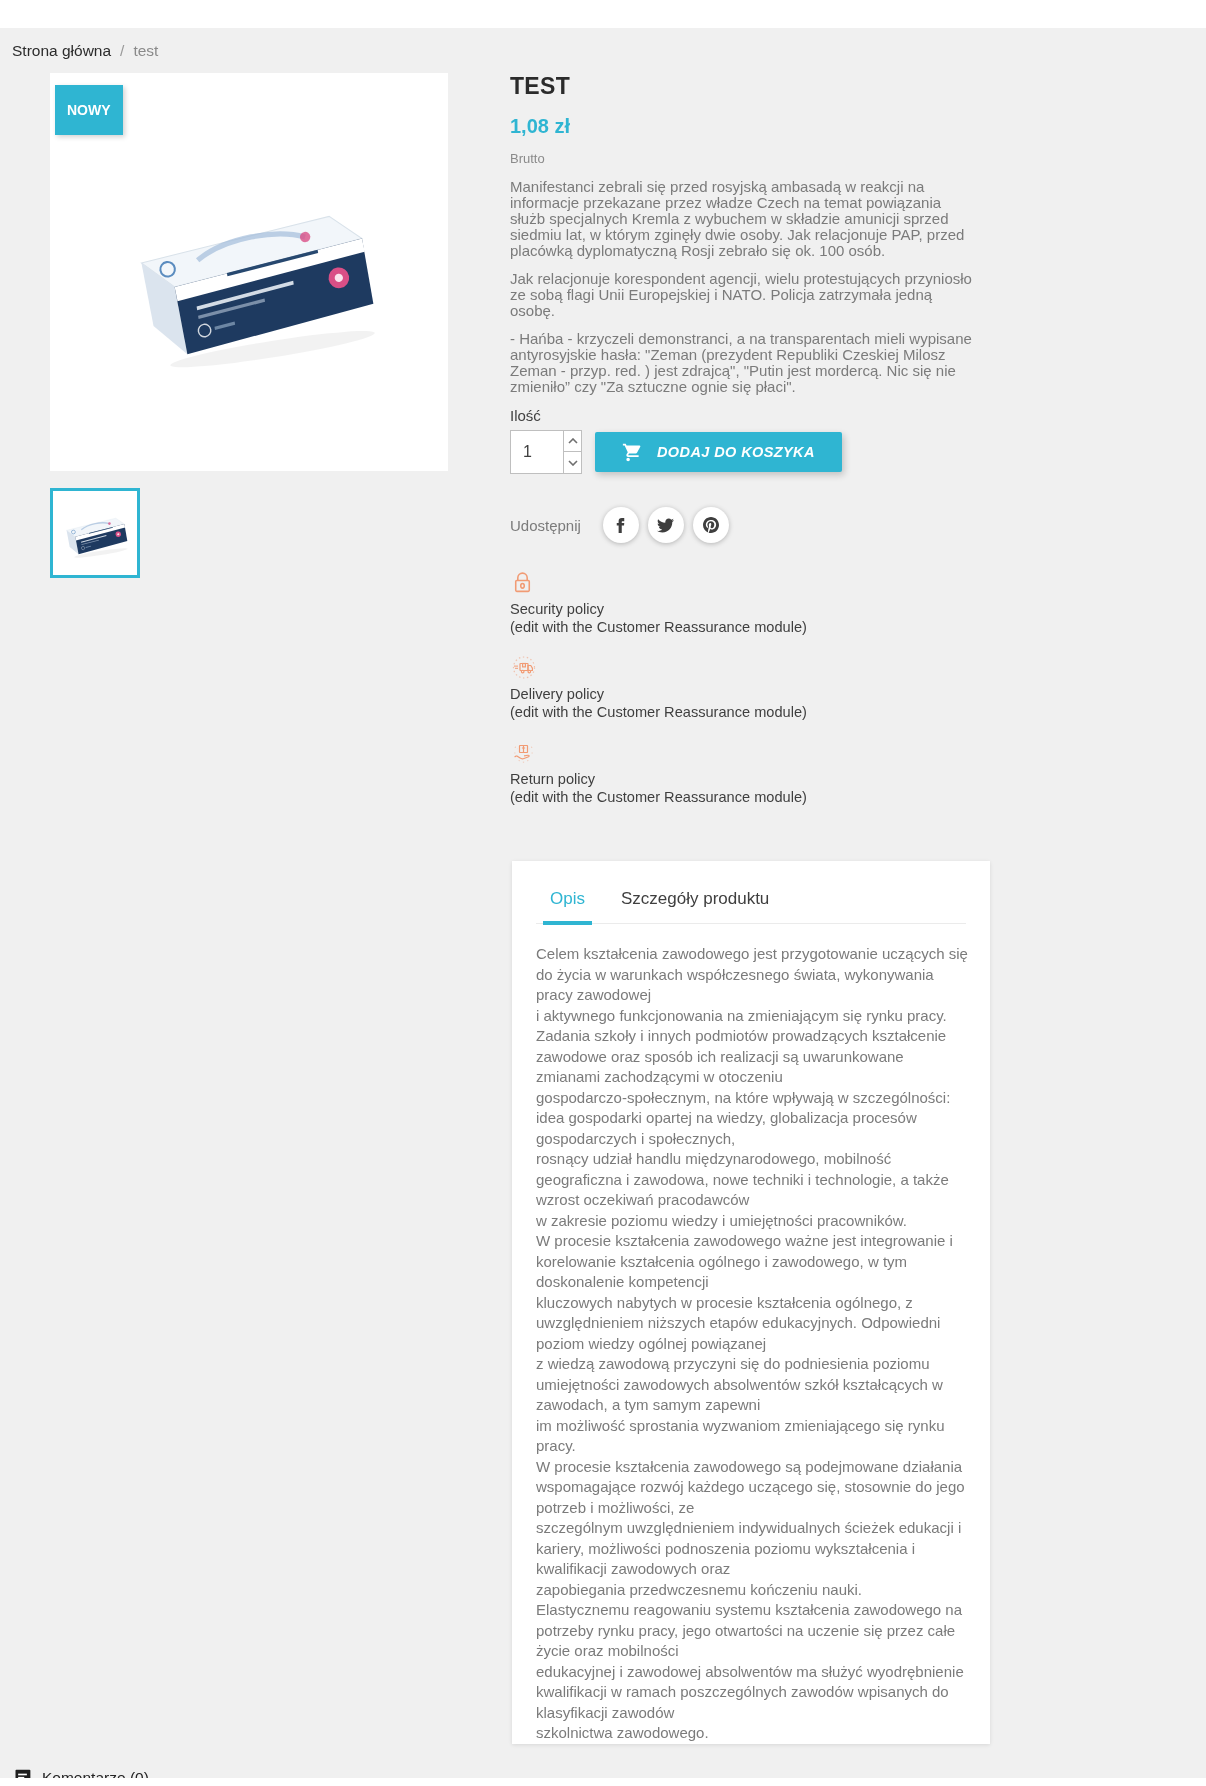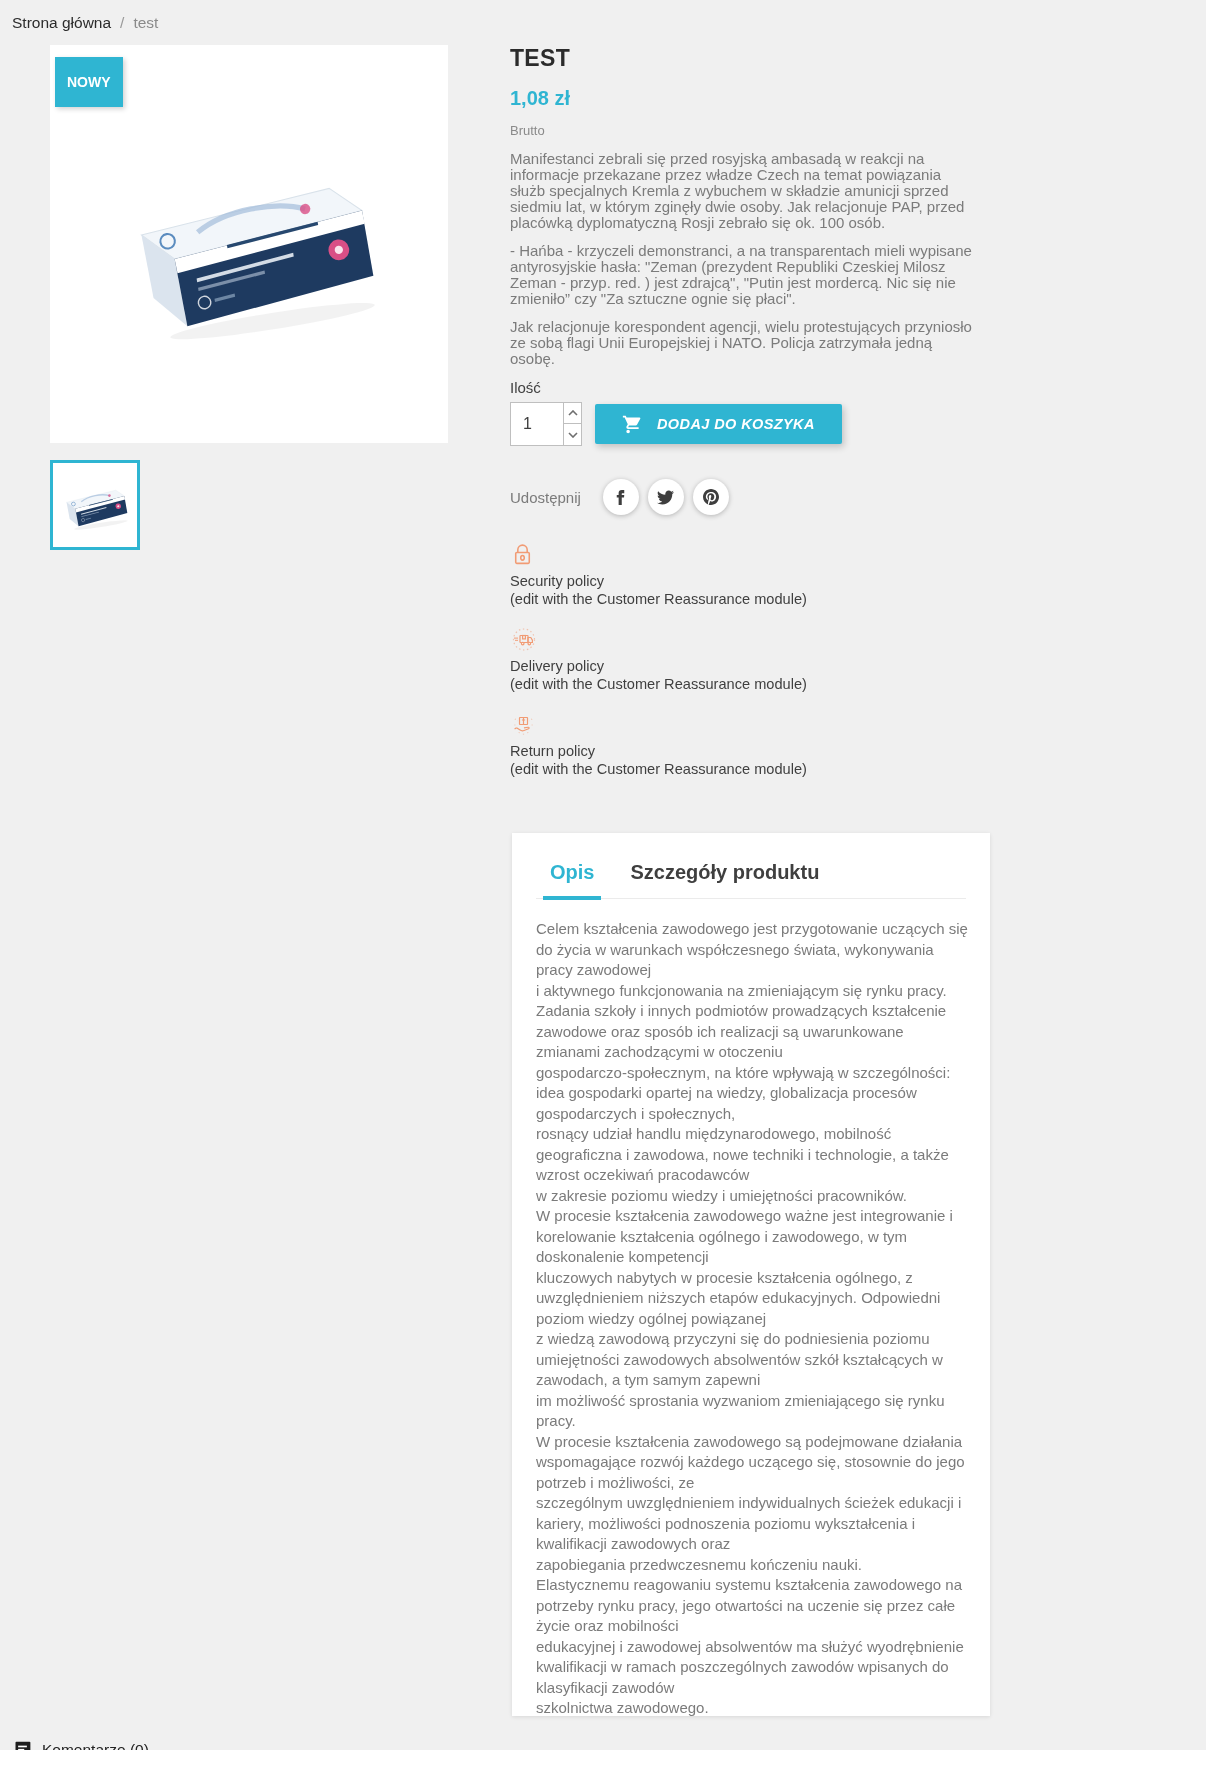--- a/index.html
+++ b/index.html
@@ -1,17 +1,17 @@
 <!DOCTYPE html>
 <html lang="pl"><head>
 <meta charset="utf-8">
 <style>
   html,body{margin:0;padding:0;}
   .page{position:relative;width:1206px;height:1750px;background:#f0f0f0;
-        font-family:"Liberation Sans",sans-serif;overflow:hidden;}
+        font-family:"Liberation Sans",sans-serif;overflow:hidden;margin-top:28px;}
 
   
   .breadcrumb{position:absolute;left:12px;top:14px;font-size:15.5px;color:#8a8a8a;}
   .breadcrumb .home{color:#2b2b2b;text-decoration:none;}
   .breadcrumb .sep{margin:0 9px;color:#9a9a9a;}
   .breadcrumb .cur{color:#8a8a8a;}
 
   
   .image-card{position:absolute;left:50px;top:45px;width:398px;height:398px;background:#fff;}
   .badge{position:absolute;left:5px;top:12px;background:#2fb5d2;color:#fff;font-weight:700;
@@ -50,21 +50,21 @@
 
   .policies{margin-top:24px;}
   .policy{display:flex;margin-bottom:16px;flex-direction:column;}
   .policy .icn{width:28px;margin-right:9px;padding-top:1px;}
   .policy .txt{font-size:14.6px;line-height:17.5px;color:#3f3f3f;}
 
   
   .tabs-card{position:absolute;left:512px;top:833px;width:478px;height:883px;background:#fff;
              box-shadow:0 1px 4px rgba(0,0,0,.1);box-sizing:border-box;padding:28px 24px 0;}
   .tabs{display:flex;border-bottom:1px solid #ebebeb;padding-left:12px;}
-  .tab{position:relative;font-size:20px;font-weight:700;color:#3f3f3f;padding:0 2px 14px;
+  .tab{position:relative;font-size:17px;font-weight:400;color:#3f3f3f;padding:0 2px 14px;
        margin-right:32px;cursor:pointer;text-align:right;}
   .tab.active{color:#2fb5d2;}
   .tab.active::after{content:"";position:absolute;left:-5px;right:-5px;bottom:-2px;height:4px;
                      background:#2fb5d2;}
   .tab-content{margin-top:20px;font-size:15px;line-height:20.5px;color:#7b7b7b;
                white-space:pre-line;width:432px;}
 
   
   .comments{position:absolute;left:12px;top:1739px;display:flex;align-items:center;}
   .comments .lbl{font-size:15.5px;color:#232323;margin-left:9px;}
@@ -117,22 +117,22 @@
       </svg>
   </div>
 
   <div class="right">
     <h1 class="title">TEST</h1>
     <div class="price">1,08 zł</div>
     <div class="tax">Brutto</div>
 
     <div class="desc">
       <p>Manifestanci zebrali się przed rosyjską ambasadą w reakcji na informacje przekazane przez władze Czech na temat powiązania służb specjalnych Kremla z wybuchem w składzie amunicji sprzed siedmiu lat, w którym zginęły dwie osoby. Jak relacjonuje PAP, przed placówką dyplomatyczną Rosji zebrało się ok. 100 osób.</p>
+      <p>Jak relacjonuje korespondent agencji, wielu protestujących przyniosło ze sobą flagi Unii Europejskiej i NATO. Policja zatrzymała jedną osobę.</p>
       <p>- Hańba - krzyczeli demonstranci, a na transparentach mieli wypisane antyrosyjskie hasła: "Zeman (prezydent Republiki Czeskiej Milosz Zeman - przyp. red. ) jest zdrajcą", "Putin jest mordercą. Nic się nie zmieniło” czy "Za sztuczne ognie się płaci".</p>
-      <p>Jak relacjonuje korespondent agencji, wielu protestujących przyniosło ze sobą flagi Unii Europejskiej i NATO. Policja zatrzymała jedną osobę.</p>
     </div>
 
     <div class="qty-label">Ilość</div>
 
     <div class="buy-row">
       <div class="qty">
         <input type="text" value="1" style="">
         <div class="spin">
           <button>
             <svg width="10" height="6" viewBox="0 0 10 6">

